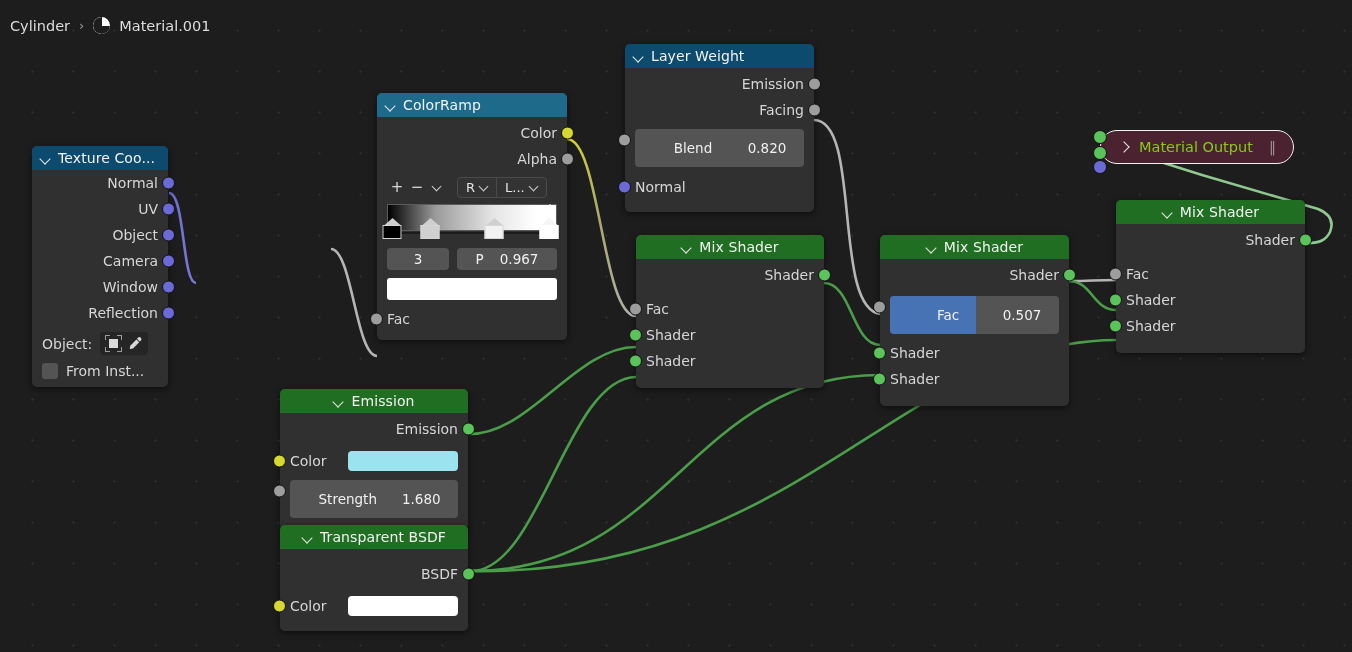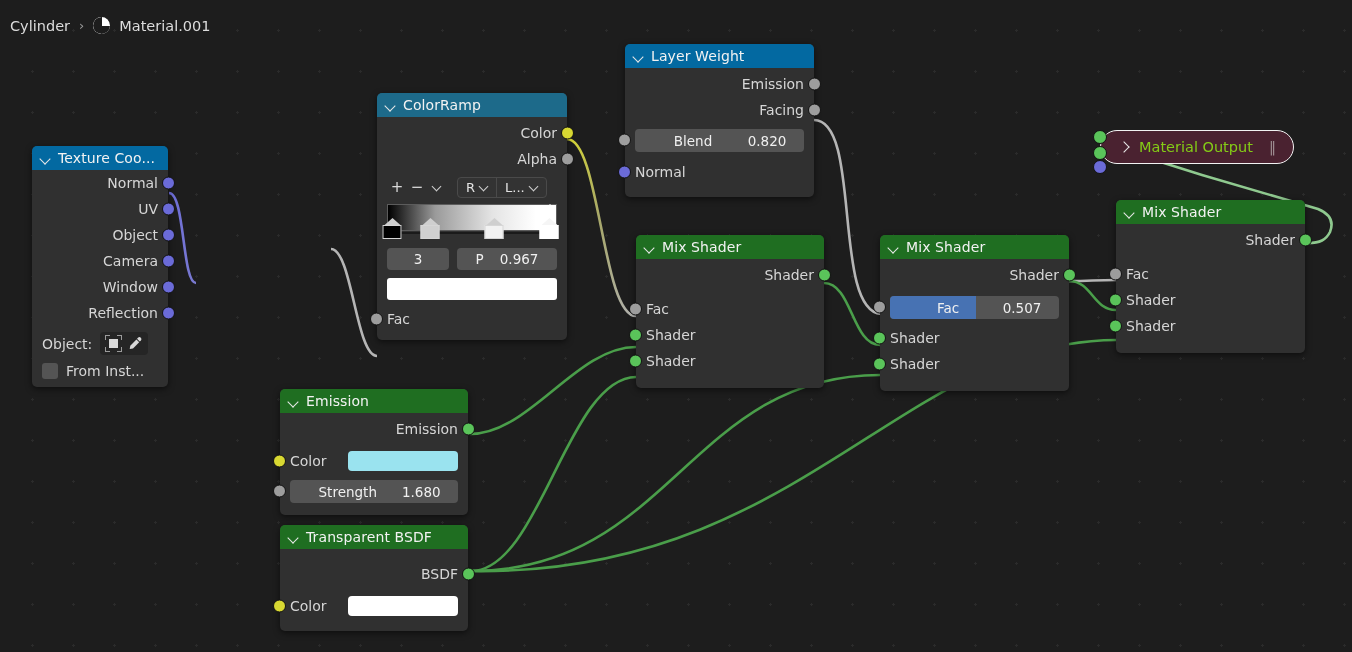--- a/index.html
+++ b/index.html
@@ -63,23 +63,23 @@
   .hdr .tri {
     width: 11px; height: 11px; flex: 0 0 auto;
     position: relative;
   }
   .hdr .tri::after {
     content: ""; position: absolute; left: 1px; top: 2px;
     width: 7px; height: 7px;
     border-left: 1.7px solid #e8e8e8; border-bottom: 1.7px solid #e8e8e8;
     transform: rotate(-45deg);
   }
-  .hdr-red   { background: #0369a1; }
+  .hdr-red   { background: #0c4a6e; }
   .hdr-blue  { background: #1d6a8a; }
-  .hdr-green { background: #1f6e21; }
+  .hdr-green { background: #1f6e21; justify-content: center; }
 
   .body { padding-bottom: 8px; }
 
   .row {
     position: relative;
     height: 26px;
     display: flex; align-items: center;
     padding: 0 10px;
     font-size: 14px; color: #d6d6d6;
   }
@@ -94,21 +94,21 @@
   }
   .sock.left  { left: -7px; }
   .sock.right { right: -7px; }
   .s-grey   { background: #9d9d9d; }
   .s-green  { background: #5ac45a; }
   .s-yellow { background: #d8d832; }
   .s-purple { background: #6b6bd8; }
 
   
   .widget {
-    height: 23px; border-radius: 4px;
+    height: 38px; border-radius: 4px;
     background: #545454;
     display: flex; align-items: center;
     font-size: 13.5px; color: #f0f0f0;
     margin: 0 10px;
     position: relative;
     padding-left: 21px;
   }
   .widget .lbl { flex: 1; text-align: center; }
   .widget .val { flex: 1; text-align: center; }
   .widget.slider { background: #545454; overflow: hidden; }

